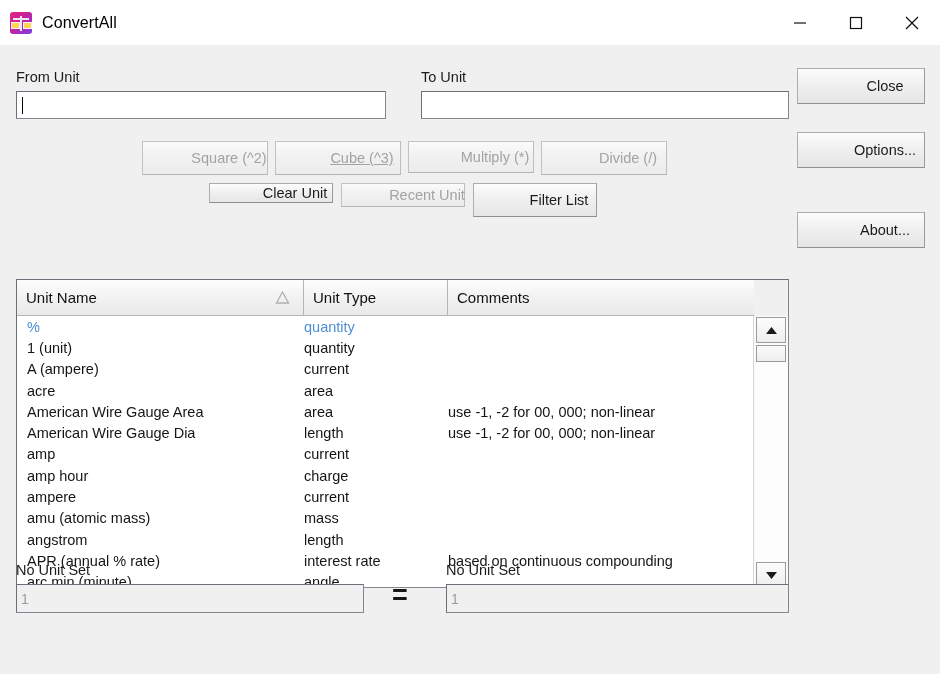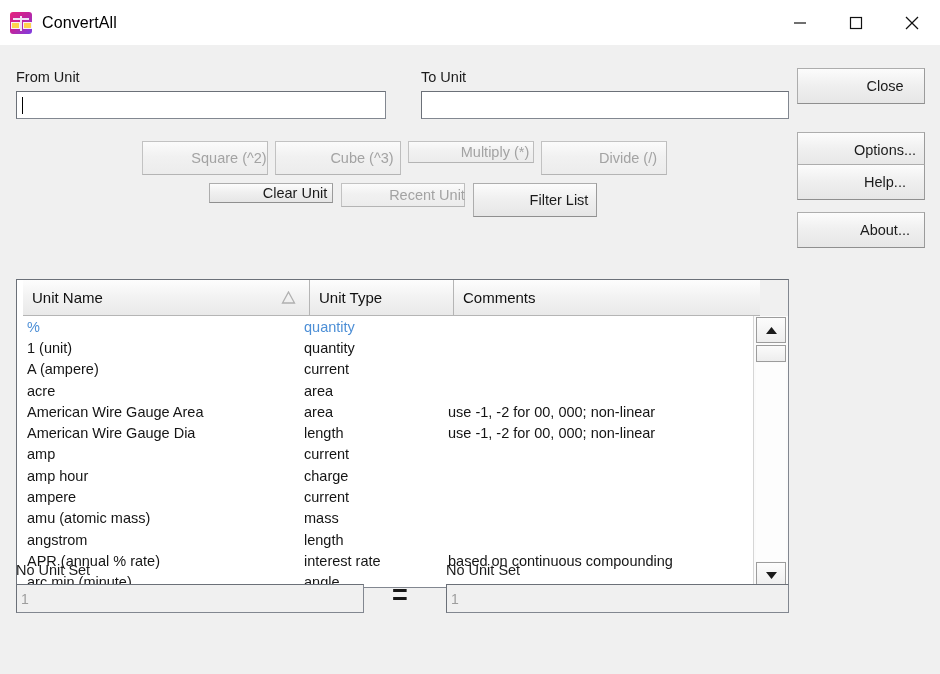--- a/index.html
+++ b/index.html
@@ -163,21 +163,21 @@
     height: 309px;
     box-sizing: border-box;
     border: 1px solid #828790;
     border-top-color: #6b7078;
     border-left-color: #6b7078;
     background: #ffffff;
     overflow: hidden;
   }
   .hdr-row {
     position: absolute;
-    left: 6px; top: 0;
+    left: 0; top: 0;
     width: 773px;
     height: 36px;
     display: flex;
     background: #f0f0f0;
   }
   .hdr-cell {
     box-sizing: border-box;
     height: 36px;
     background: linear-gradient(#fdfdfd, #f2f2f2 50%, #e9e9e9 100%);
     border-right: 1px solid #b5b5b5;
@@ -310,31 +310,30 @@
 
     <div class="field-label" style="left:16px; top:24px;">From Unit</div>
     <div class="lineedit" style="left:16px; top:46px; width:370px; height:28px;" title="">
       <span class="caret"></span>
     </div>
 
     <div class="field-label" style="left:421px; top:24px;">To Unit</div>
     <div class="lineedit" style="left:421px; top:46px; width:368px; height:28px;" title=""></div>
 
     <div class="btn disabled" style="left:142px; top:96px; width:126px; height:34px;">Square (^2)</div>
-    <div class="btn disabled" style="left:275px; top:96px; width:126px; height:34px;">Cube (^3)</div>
-    <div class="btn disabled" style="left:408px; top:96px; width:126px; height:22px;">Multiply (*)</div>
+    <div class="btn disabled" style="left:275px; top:96px; width:126px; height:34px;text-decoration:underline;">Cube (^3)</div>
+    <div class="btn disabled" style="left:408px; top:96px; width:126px; height:32px;">Multiply (*)</div>
     <div class="btn disabled" style="left:541px; top:96px; width:126px; height:34px;">Divide (/)</div>
 
     <div class="btn" style="left:209px; top:138px; width:124px; height:20px;">Clear Unit</div>
     <div class="btn disabled" style="left:341px; top:138px; width:124px; height:24px;">Recent Unit</div>
     <div class="btn" style="left:473px; top:138px; width:124px; height:34px;">Filter List</div>
 
     <div class="btn" style="left:797px; top:23px; width:128px; height:36px;">Close</div>
     <div class="btn" style="left:797px; top:71px; width:128px; height:36px;margin-top:16px;">Options...</div>
-    <div class="btn" style="left:797px; top:119px; width:128px; height:36px;">Help...</div>
     <div class="btn" style="left:797px; top:167px; width:128px; height:36px;">About...</div>
 
     <div class="listframe">
 
       <div class="hdr-row">
         <div class="hdr-cell hdr-c0">
           <span>Unit Name</span>
           <svg class="sort-asc" width="15" height="13" viewBox="0 0 15 13">
             <path d="M7.5 1 L13.5 12 L1.5 12 Z" fill="none" stroke="#b0b0b0" stroke-width="1.3"></path>
           </svg>

